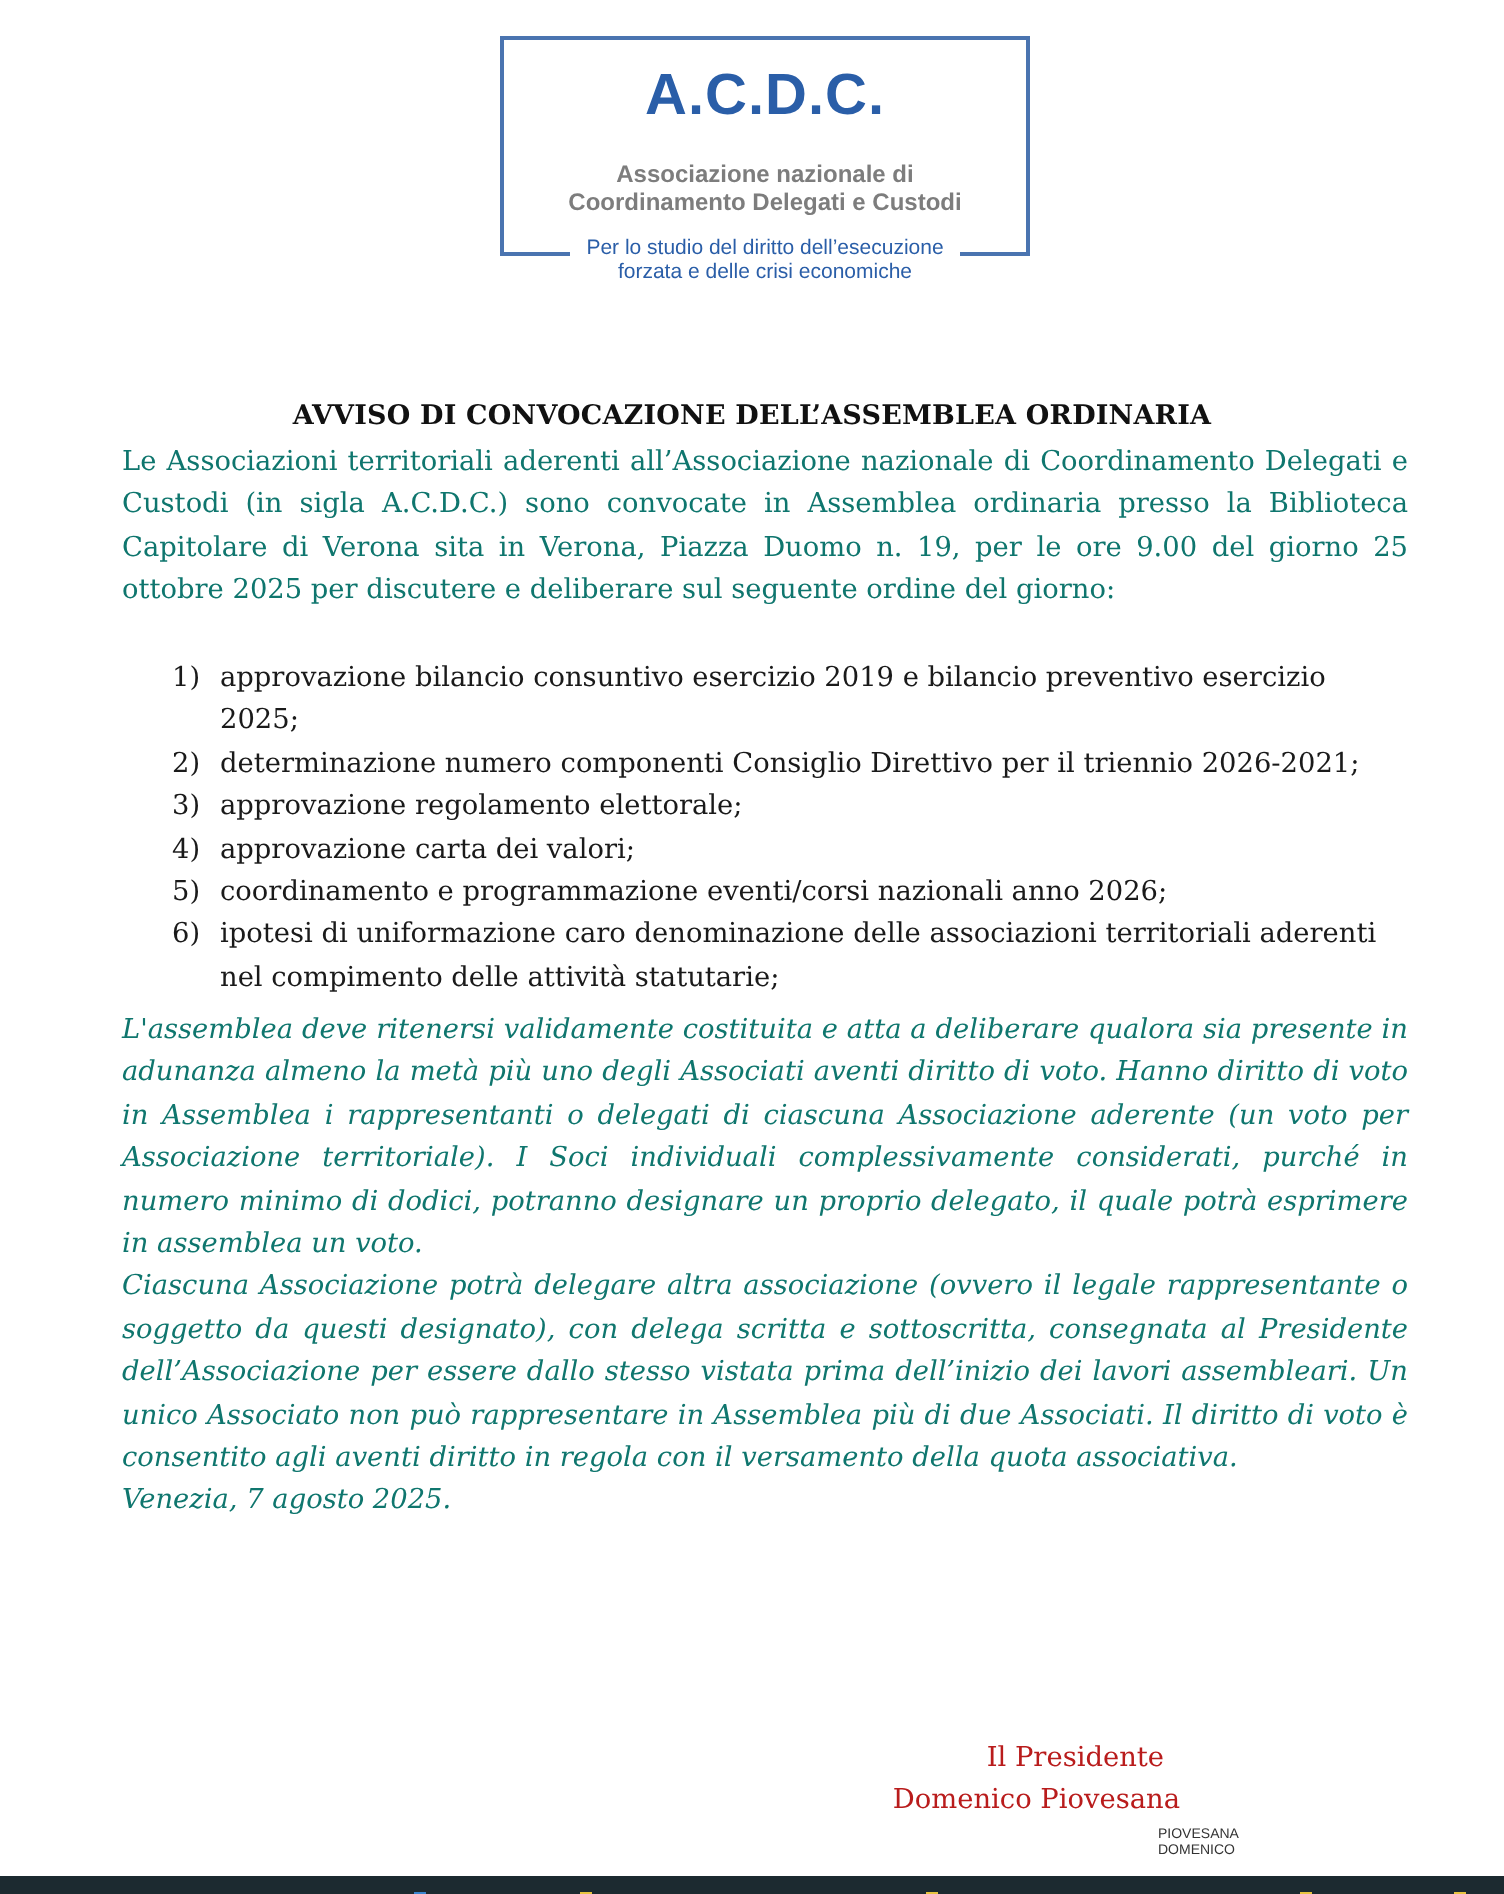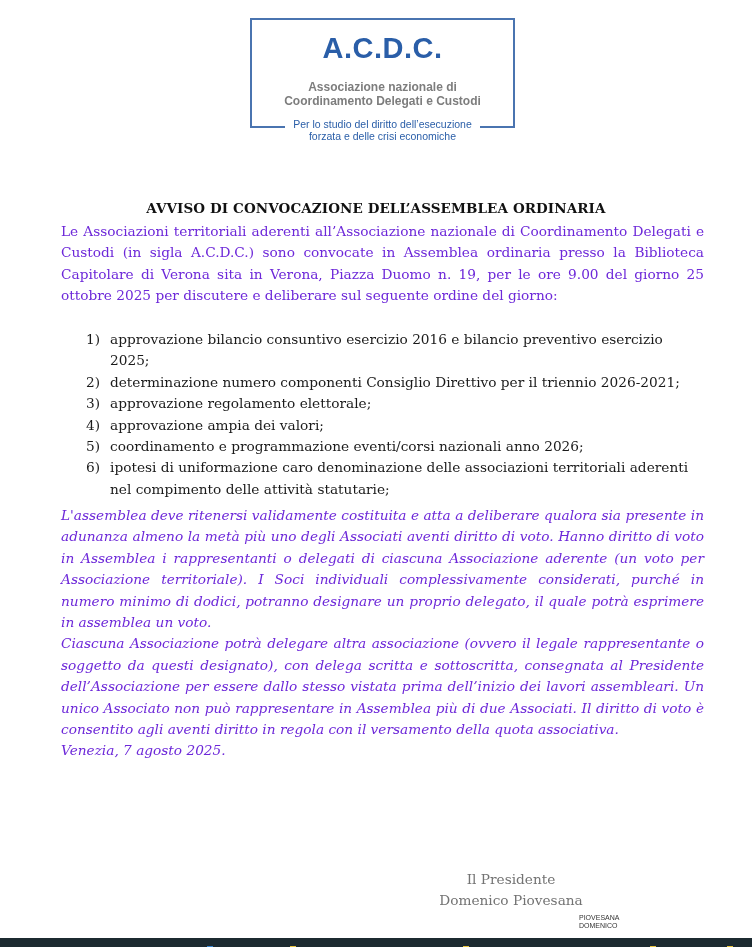--- a/index.html
+++ b/index.html
@@ -80,21 +80,21 @@
       color: #111;
       margin-top: 20px;
     }
     .body-text {
       position: absolute;
       left: 61px;
       width: 643px;
       font-size: 13.7px;
       line-height: 21.4px;
       text-align: justify;
-      color: #6d28d9;
+      color: #0f766e;
     }
     .p-intro { top: 221px; }
     .agenda {
       position: absolute;
       left: 86px;
       width: 620px;
       top: 329px;
       margin: 0; padding: 0;
       list-style: none;
       font-size: 13.7px;
@@ -103,22 +103,22 @@
     }
     .agenda li {
       display: flex;
     }
     .agenda .num { width: 24px; flex: 0 0 24px; }
     .agenda .txt { flex: 1; }
     .p-block2 { top: 505px; font-style: italic; }
     .sig {
       position: absolute;
       font-size: 13.7px;
-      color: #737373;
-      text-align: center;
+      color: #b91c1c;
+      text-align: right;
     }
     .sig-role { left: 440px; width: 142px; top: 871px; }
     .sig-name { left: 432px; width: 158px; top: 892px; }
     .stamp {
       position: absolute;
       left: 579px;
       top: 914px;
       font-family: "Liberation Sans", "DejaVu Sans", sans-serif;
       font-size: 7px;
       line-height: 8px;
@@ -158,33 +158,33 @@
     <div class="logo-bottom-right"></div>
   </div>
 
   <div class="heading">AVVISO DI CONVOCAZIONE DELL’ASSEMBLEA ORDINARIA</div>
 
   <div class="body-text p-intro">Le Associazioni territoriali aderenti all’Associazione nazionale di Coordinamento Delegati e Custodi (in sigla A.C.D.C.) sono convocate in Assemblea ordinaria presso la Biblioteca Capitolare di Verona sita in Verona, Piazza Duomo n. 19, per le ore 9.00 del giorno 25 ottobre 2025 per discutere e deliberare sul seguente ordine del giorno:</div>
 
   <ol class="agenda">
     <li>
         <span class="num">1)</span>
-        <span class="txt">approvazione bilancio consuntivo esercizio 2016 e bilancio preventivo esercizio 2025;</span>
+        <span class="txt">approvazione bilancio consuntivo esercizio 2019 e bilancio preventivo esercizio 2025;</span>
       </li>
     <li>
         <span class="num">2)</span>
         <span class="txt">determinazione numero componenti Consiglio Direttivo per il triennio 2026-2021;</span>
       </li>
     <li>
         <span class="num">3)</span>
         <span class="txt">approvazione regolamento elettorale;</span>
       </li>
     <li>
         <span class="num">4)</span>
-        <span class="txt">approvazione ampia dei valori;</span>
+        <span class="txt">approvazione carta dei valori;</span>
       </li>
     <li>
         <span class="num">5)</span>
         <span class="txt">coordinamento e programmazione eventi/corsi nazionali anno 2026;</span>
       </li>
     <li>
         <span class="num">6)</span>
         <span class="txt">ipotesi di uniformazione caro denominazione delle associazioni territoriali aderenti nel compimento delle attività statutarie;</span>
       </li>
   </ol>

